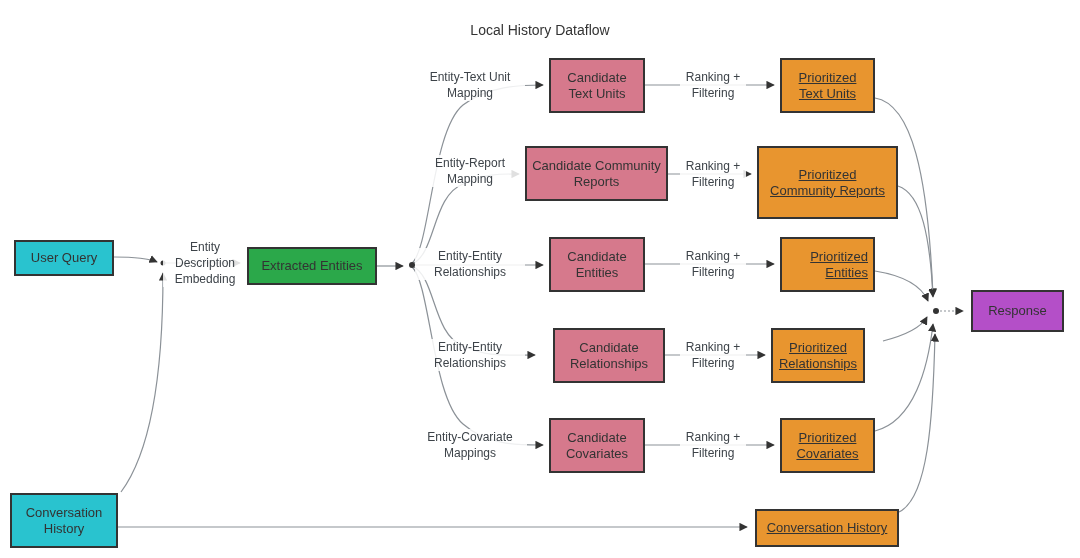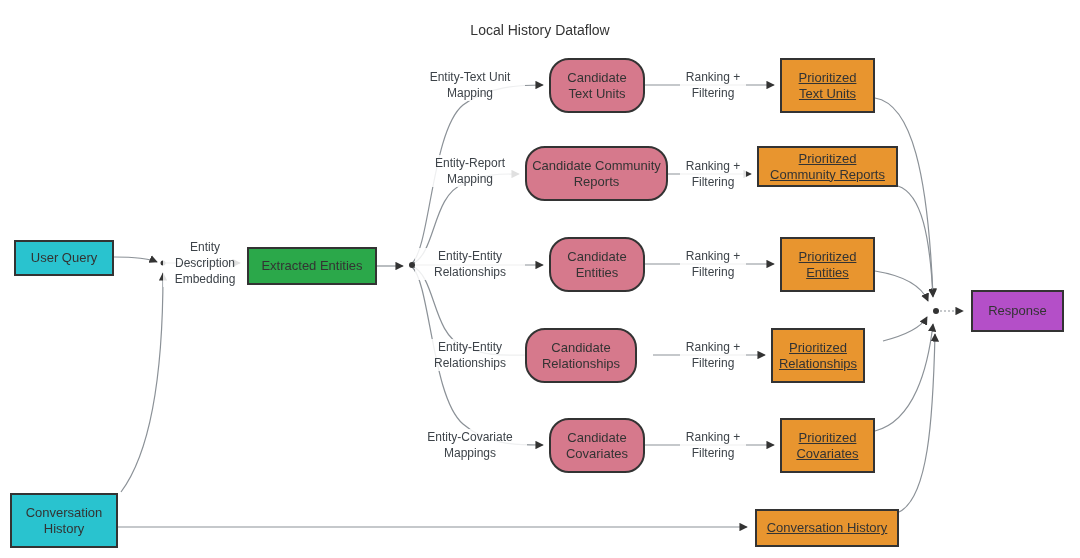--- a/index.html
+++ b/index.html
@@ -16,21 +16,21 @@
     position:absolute; left:0; right:0; top:22px; text-align:center;
     font-size:14px; color:#333;
   }
   .node{
     position:absolute; box-sizing:border-box; display:flex; align-items:center;
     justify-content:center; text-align:center; border:2px solid var(--border);
     color:var(--text); font-size:13px; line-height:16px; padding:2px 5px;
   }
   .cyan{background:var(--cyan);}
   .green{background:var(--green);}
-  .pink{background:var(--pink);border-radius:20px;}
+  .pink{background:var(--pink);}
   .orange{background:var(--orange);text-decoration:underline;}
   .purple{background:var(--purple);}
   .elabel{
     position:absolute; box-sizing:border-box; text-align:center; font-size:12px;
     line-height:16px; color:#3d4349; background:rgba(255,255,255,0.85);
   }
 </style>
 </head>
 <body>
 
@@ -92,29 +92,29 @@
   <div class="node green" style="left:247px;top:247px;width:130px;height:38px;">Extracted Entities</div>
 
   <div class="elabel" style="left:415px;top:69px;width:110px;">Entity-Text Unit Mapping</div>
   <div class="node pink" style="left:549px;top:58px;width:96px;height:55px;">Candidate Text Units</div>
   <div class="elabel" style="left:680px;top:69px;width:66px;">Ranking + Filtering</div>
   <div class="node orange" style="left:780px;top:58px;width:95px;height:55px;">Prioritized Text Units</div>
 
   <div class="elabel" style="left:415px;top:155px;width:110px;">Entity-Report Mapping</div>
   <div class="node pink" style="left:525px;top:146px;width:143px;height:55px;">Candidate Community Reports</div>
   <div class="elabel" style="left:680px;top:158px;width:66px;">Ranking + Filtering</div>
-  <div class="node orange" style="left:757px;top:146px;width:141px;height:41px;">Prioritized Community Reports</div>
+  <div class="node orange" style="left:757px;top:146px;width:141px;height:73px;">Prioritized Community Reports</div>
 
   <div class="elabel" style="left:415px;top:248px;width:110px;">Entity-Entity Relationships</div>
   <div class="node pink" style="left:549px;top:237px;width:96px;height:55px;">Candidate Entities</div>
   <div class="elabel" style="left:680px;top:248px;width:66px;">Ranking + Filtering</div>
-  <div class="node orange" style="left:780px;top:237px;width:95px;height:55px;">Prioritized Entities</div>
+  <div class="node orange" style="left:780px;top:237px;width:95px;height:55px;text-align:right;">Prioritized Entities</div>
 
   <div class="elabel" style="left:415px;top:339px;width:110px;">Entity-Entity Relationships</div>
-  <div class="node pink" style="left:525px;top:328px;width:112px;height:55px;">Candidate Relationships</div>
+  <div class="node pink" style="left:553px;top:328px;width:112px;height:55px;">Candidate Relationships</div>
   <div class="elabel" style="left:680px;top:339px;width:66px;">Ranking + Filtering</div>
   <div class="node orange" style="left:771px;top:328px;width:94px;height:55px;">Prioritized Relationships</div>
 
   <div class="elabel" style="left:413px;top:429px;width:114px;">Entity-Covariate Mappings</div>
   <div class="node pink" style="left:549px;top:418px;width:96px;height:55px;">Candidate Covariates</div>
   <div class="elabel" style="left:680px;top:429px;width:66px;">Ranking + Filtering</div>
   <div class="node orange" style="left:780px;top:418px;width:95px;height:55px;">Prioritized Covariates</div>
 
   <div class="node orange" style="left:755px;top:509px;width:144px;height:38px;">Conversation History</div>
   <div class="node purple" style="left:971px;top:290px;width:93px;height:42px;">Response</div>

